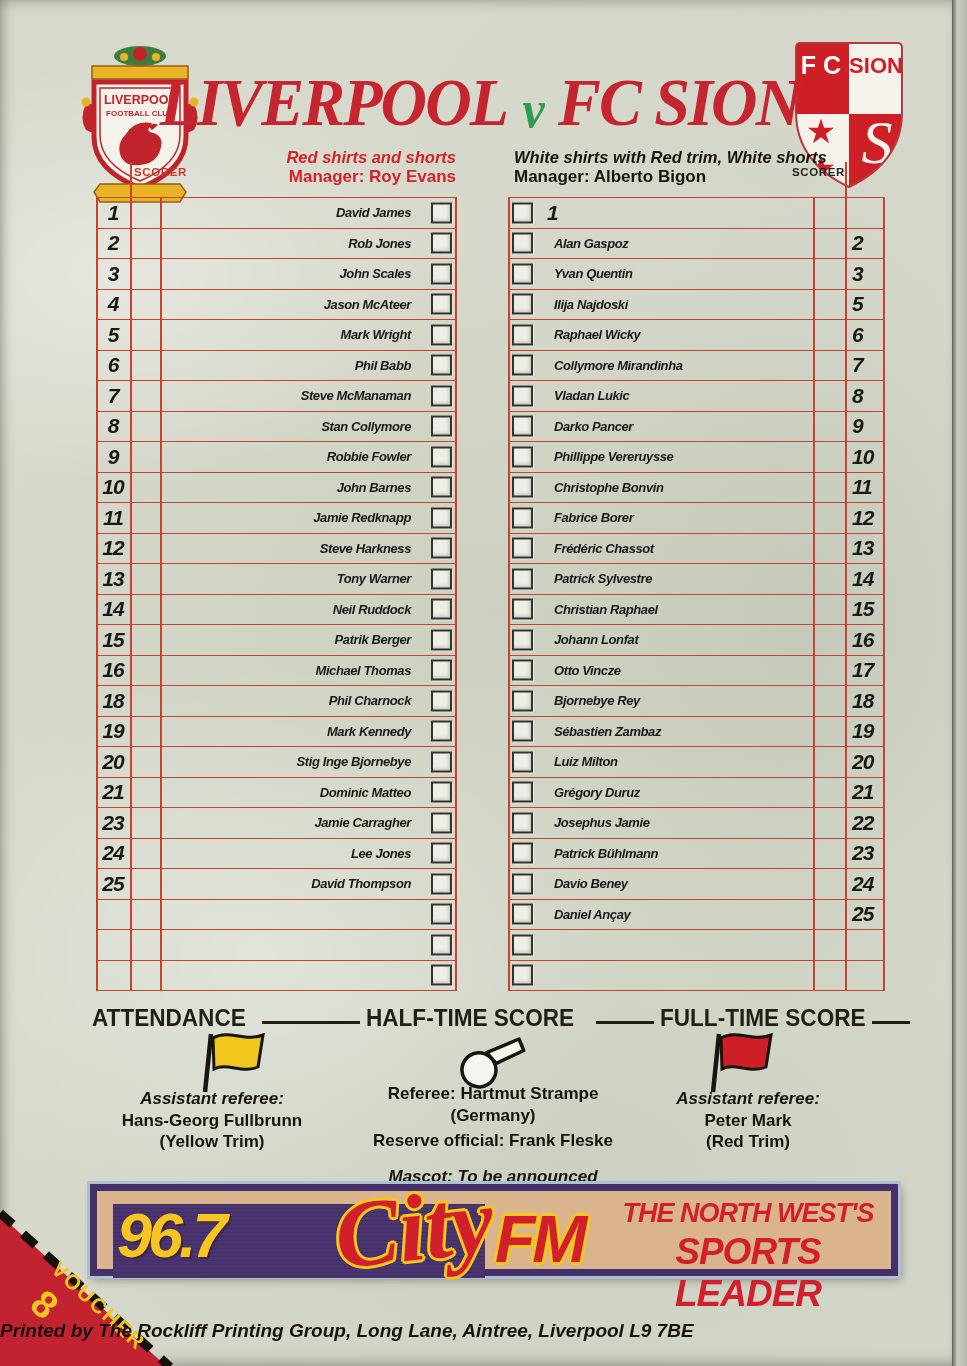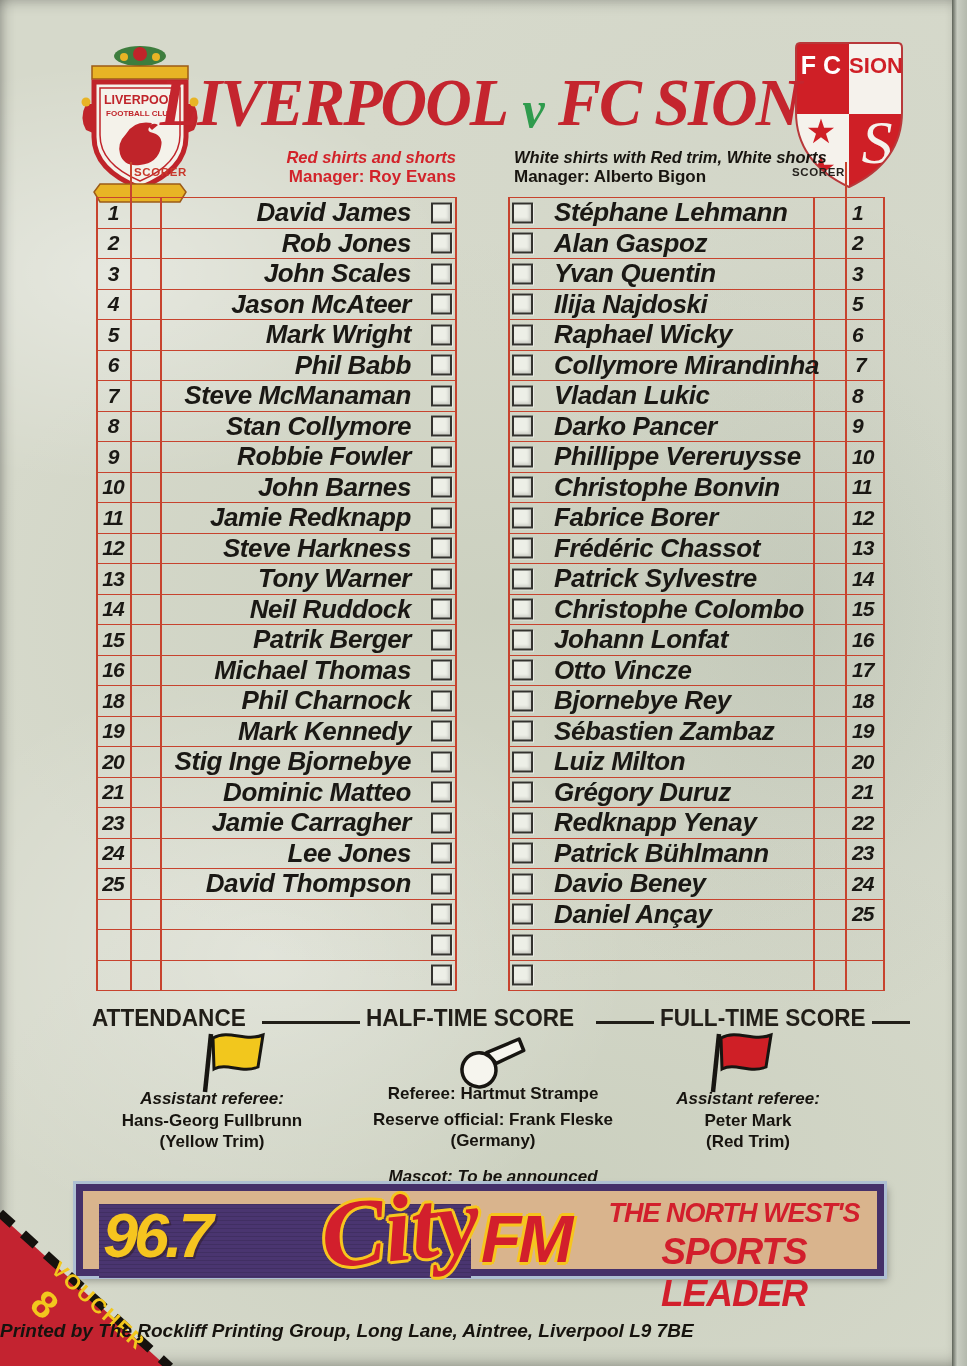--- a/index.html
+++ b/index.html
@@ -38,37 +38,37 @@
   .stub{position:absolute;width:1.8px;background:#c7432e;top:162px;height:35px;}
   
   .table{position:absolute;top:197px;border-top:1.8px solid #c7432e;}
   #home-table{left:96px;width:361px;}
   #away-table{left:508px;width:377px;}
   .vline{position:absolute;top:0;bottom:0;width:1.8px;background:#c7432e;}
   .row{position:relative;height:30.5px;border-bottom:1.8px solid #c7432e;display:flex;align-items:center;}
   .cell{font-weight:bold;font-style:italic;}
   .num{width:34px;font-size:21px;text-align:center;letter-spacing:-1px;}
   .blank{width:30px;}
-  .name{flex:1;font-size:26px;text-align:right;padding-right:46px;white-space:nowrap;letter-spacing:-.4px;}
+  .name{flex:1;font-size:13px;text-align:right;padding-right:46px;white-space:nowrap;letter-spacing:-.4px;}
   .away .name{text-align:left;padding-right:0;padding-left:46px;}
   .blank2{width:32px;}
   .away-num{width:40px;text-align:left;padding-left:7px;}
   .checkbox{position:absolute;top:50%;transform:translateY(-50%);width:21px;height:21px;
     background:#edefe7;border:2px solid #33322e;
     box-shadow:inset -2px -2px 3px rgba(0,0,0,.14), 1px 1px 0 rgba(255,255,255,.55);}
   .home .checkbox{right:5px;}
   .away .checkbox{left:4px;}
   
   .sec-label{position:absolute;top:1004px;font-size:24px;font-weight:bold;color:#211e18;transform:scaleX(.94);transform-origin:left;white-space:nowrap;}
   .hline{position:absolute;top:1021px;height:2.6px;background:#211e18;}
   .off-icon{position:absolute;}
   .off-text{position:absolute;text-align:center;font-weight:bold;font-size:17px;color:#17140f;line-height:21.5px;}
   .it{font-style:italic;}
   
-  .banner{position:absolute;left:76px;top:1184px;width:808px;height:92px;
+  .banner{position:absolute;left:90px;top:1184px;width:808px;height:92px;
     border:7px solid #453069;box-shadow:0 0 0 3px #aebfd2, 3px 4px 8px rgba(0,0,0,.35);
     background:repeating-linear-gradient(180deg, rgba(120,80,50,.08) 0 1.5px, transparent 1.5px 4.5px),#dab furnished;
     background-color:#d9b48d;}
   .fm-panel{position:absolute;left:16px;top:13px;width:372px;height:74px;background:#4a3570;
     background:repeating-linear-gradient(180deg, rgba(0,0,0,.12) 0 1.5px, transparent 1.5px 4px),#4a3570;}
   .freq{position:absolute;left:20px;top:8px;font-style:italic;font-weight:bold;font-size:63px;color:#f6c51f;
     letter-spacing:-4px;text-shadow:2px 2px 0 rgba(40,20,15,.4);}
   .city{position:absolute;left:238px;top:-18px;font-family:"Liberation Serif",serif;font-style:italic;font-weight:bold;
     font-size:95px;color:#d21f2c;transform:rotate(-6deg);
     text-shadow:-3px 0 0 #f6c51f,3px 0 0 #f6c51f,0 -3px 0 #f6c51f,0 3px 0 #f6c51f,-2px -2px 0 #f6c51f,2px 2px 0 #f6c51f,-2px 2px 0 #f6c51f,2px -2px 0 #f6c51f;}
@@ -309,21 +309,20 @@
         <span class="checkbox"></span>
       </div>
     </div>
   <div id="away-table" class="table">
     <div class="vline" style="left:0;"></div>
     <div class="vline" style="left:305px;"></div>
     <div class="vline" style="left:337px;"></div>
     <div class="vline" style="right:0;"></div>
   <div class="row away">
         <span class="checkbox"></span>
-        <span class="cell name">Stéphane Lehmann</span>
         <span class="cell blank2"></span>
         <span class="cell num away-num">1</span>
       </div>
       <div class="row away">
         <span class="checkbox"></span>
         <span class="cell name">Alan Gaspoz</span>
         <span class="cell blank2"></span>
         <span class="cell num away-num">2</span>
       </div>
       <div class="row away">
@@ -387,21 +386,21 @@
         <span class="cell num away-num">13</span>
       </div>
       <div class="row away">
         <span class="checkbox"></span>
         <span class="cell name">Patrick Sylvestre</span>
         <span class="cell blank2"></span>
         <span class="cell num away-num">14</span>
       </div>
       <div class="row away">
         <span class="checkbox"></span>
-        <span class="cell name">Christophe Colombo</span>
+        <span class="cell name">Christian Raphael</span>
         <span class="cell blank2"></span>
         <span class="cell num away-num">15</span>
       </div>
       <div class="row away">
         <span class="checkbox"></span>
         <span class="cell name">Johann Lonfat</span>
         <span class="cell blank2"></span>
         <span class="cell num away-num">16</span>
       </div>
       <div class="row away">
@@ -429,21 +428,21 @@
         <span class="cell num away-num">20</span>
       </div>
       <div class="row away">
         <span class="checkbox"></span>
         <span class="cell name">Grégory Duruz</span>
         <span class="cell blank2"></span>
         <span class="cell num away-num">21</span>
       </div>
       <div class="row away">
         <span class="checkbox"></span>
-        <span class="cell name">Redknapp Yenay</span>
+        <span class="cell name">Josephus Jamie</span>
         <span class="cell blank2"></span>
         <span class="cell num away-num">22</span>
       </div>
       <div class="row away">
         <span class="checkbox"></span>
         <span class="cell name">Patrick Bühlmann</span>
         <span class="cell blank2"></span>
         <span class="cell num away-num">23</span>
       </div>
       <div class="row away">
@@ -494,22 +493,22 @@
     <path d="M16 12 C32 3 48 16 66 9 L61 41 C45 48 30 36 17 43 Z" fill="#cf1f26" stroke="#171511" stroke-width="3"></path>
   </svg>
 
   <div class="off-text" style="left:92px;top:1088px;width:240px;">
     <div class="it">Assistant referee:</div>
     <div>Hans-Georg Fullbrunn</div>
     <div>(Yellow Trim)</div>
   </div>
   <div class="off-text" style="left:360px;top:1083px;width:266px;">
     <div>Referee: Hartmut Strampe</div>
+    <div>(Germany)</div>
     <div style="margin-top:4px;">Reserve official: Frank Fleske</div>
-    <div>(Germany)</div>
     <div class="it" style="margin-top:14px;">Mascot:  To be announced</div>
   </div>
   <div class="off-text" style="left:630px;top:1088px;width:236px;">
     <div class="it">Assistant referee:</div>
     <div>Peter Mark</div>
     <div>(Red Trim)</div>
   </div>
 
   <div class="banner">
     <div class="fm-panel"></div>

